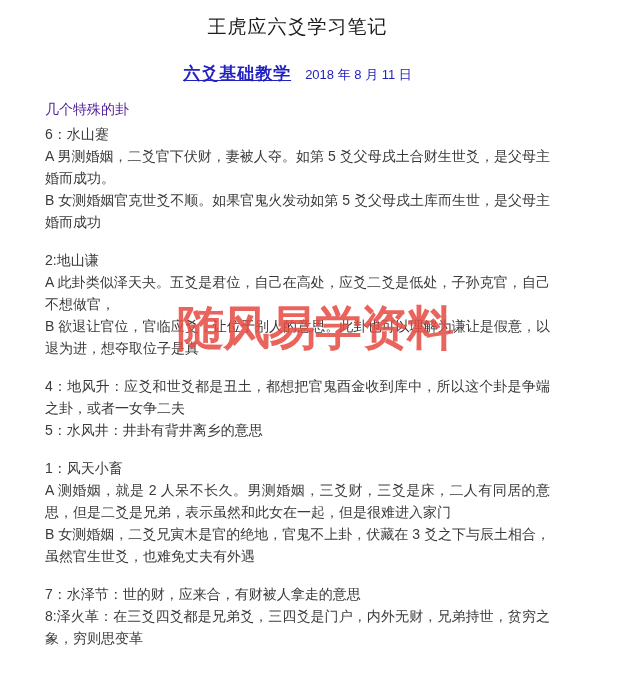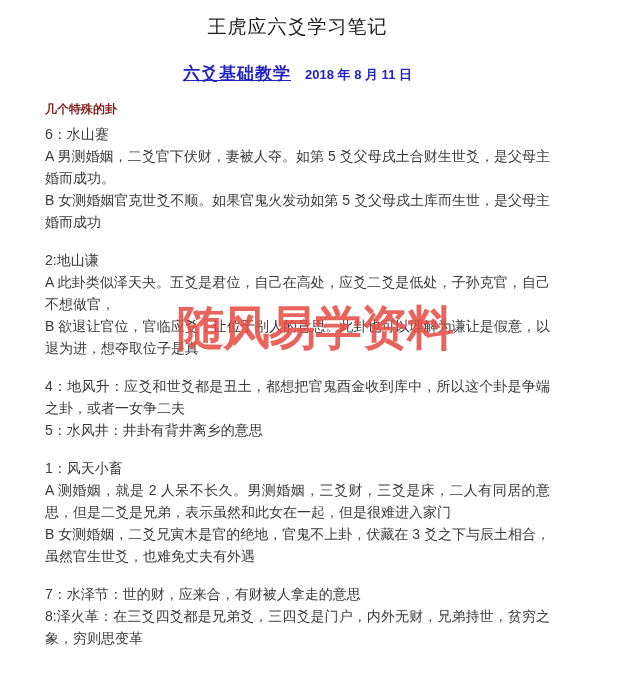--- a/index.html
+++ b/index.html
@@ -29,29 +29,29 @@
     white-space: nowrap;
   }
   .subtitle-text {
     font-size: 17px;
     font-weight: 700;
     letter-spacing: 1px;
     text-decoration: underline;
   }
   .subtitle-date {
     font-size: 13px;
-    font-weight: 700;
+    font-weight: 400;
     margin-left: 14px;
   }
   .section-heading {
     margin: 12px 0 0 0;
-    font-size: 12px;
-    font-weight: 700;
+    font-size: 14px;
+    font-weight: 400;
     line-height: 20px;
-    color: #7f1d1d;
+    color: #4c1d95;
   }
   .doc-body { margin-top: 4px; }
   .block { margin: 0 0 16px 0; }
   .block:last-child { margin-bottom: 0; }
   .line {
     margin: 0;
     font-size: 14px;
     line-height: 22px;
     color: #3a3a3a;
     text-align: justify;

